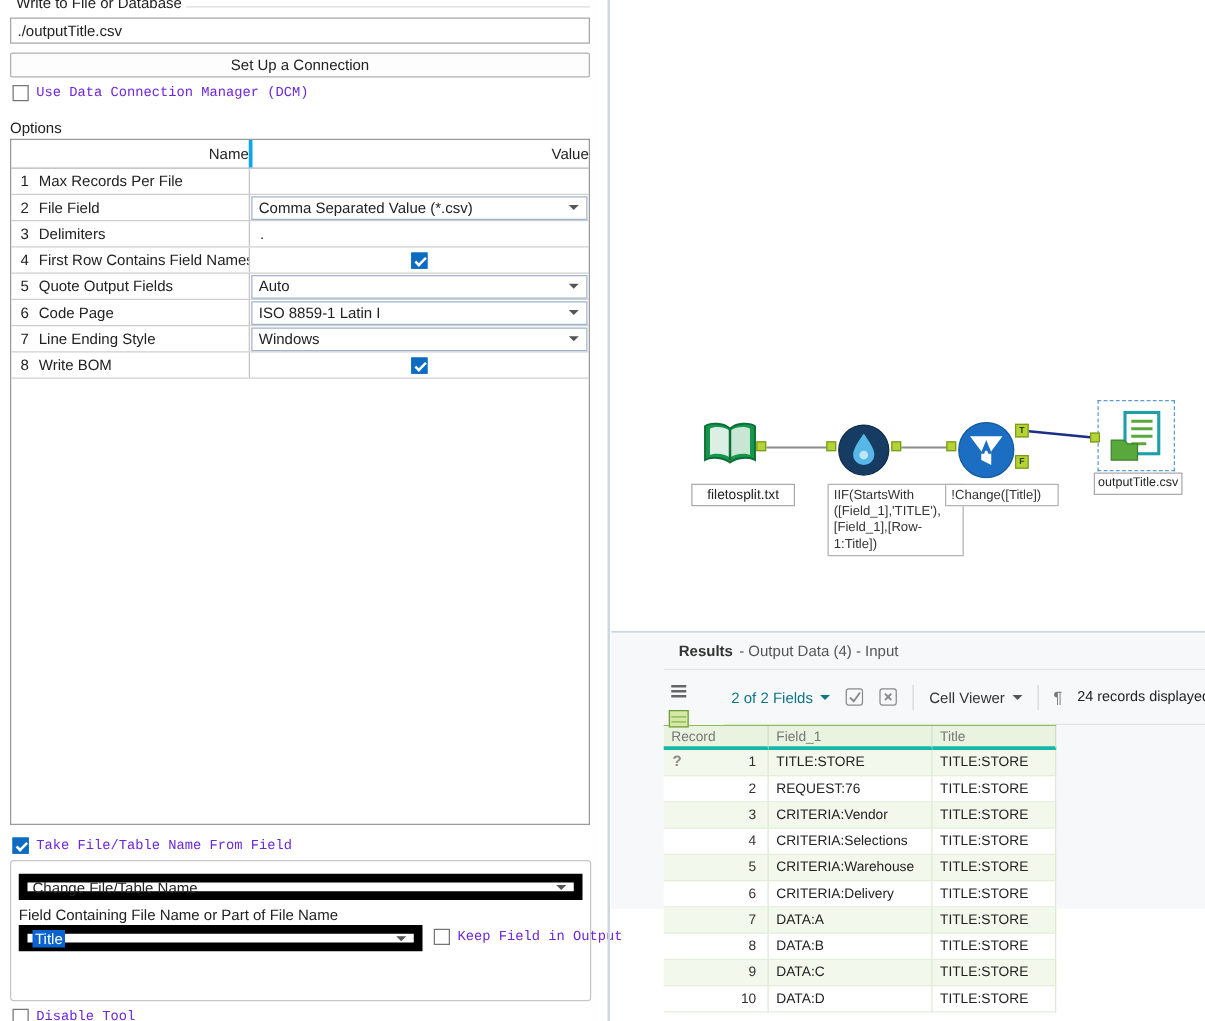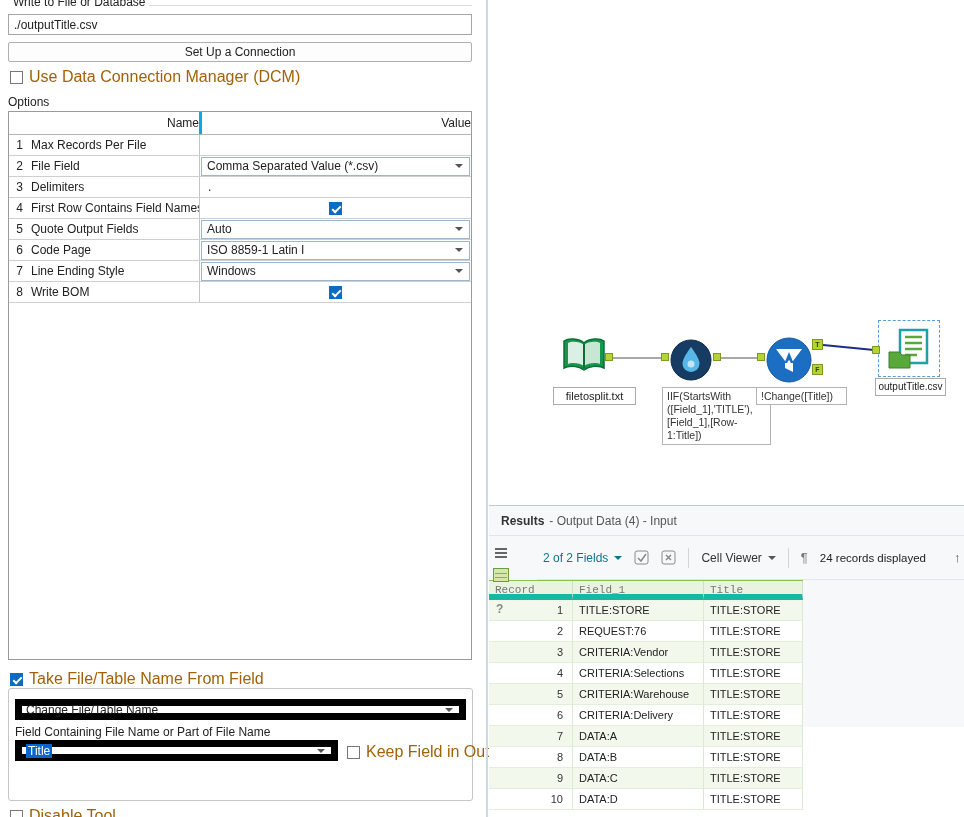--- a/index.html
+++ b/index.html
@@ -7,21 +7,21 @@
   body { font-family:"Liberation Sans", sans-serif; }
   #root { position:relative; width:964px; height:817px; background:#fff; overflow:hidden; font-size:12px; color:#222; }
 
   
   .config { position:absolute; left:0; top:0; width:487px; height:817px; background:#fff; }
   .write-label { position:absolute; left:10px; top:-5px; font-size:12px; color:#222; background:#fff; padding:0 3px; z-index:2; }
   .legend-line { position:absolute; left:140px; top:5px; width:332px; height:1px; background:#dcdcdc; }
   .path-input { position:absolute; left:8px; top:14px; width:464px; height:21px; border:1px solid #a6a6a6; padding:0 5px; font-size:12px; font-family:"Liberation Sans",sans-serif; color:#222; }
   .setup-btn { position:absolute; left:8px; top:42px; width:464px; height:20px; border:1px solid #b0b0b0; border-radius:2px; background:#fdfdfd; font-size:12px; font-family:"Liberation Sans",sans-serif; color:#222; cursor:pointer; }
   .check-row { position:absolute; display:flex; align-items:center; gap:6px; }
-  .check-row .lbl { font-size:16px; color:#a16207; white-space:nowrap; }
+  .check-row .lbl { font-size:11px; color:#6d28d9; white-space:nowrap;font-family:Liberation Mono, monospace; }
   .checkbox { width:13px; height:13px; border:1px solid #767676; background:#fff; flex:0 0 auto; position:relative; }
   .checkbox.checked { background:#0d6cc1; border-color:#0d6cc1; }
   .checkbox.checked::after { content:""; position:absolute; left:4px; top:1px; width:3px; height:7px; border:solid #fff; border-width:0 2px 2px 0; transform:rotate(45deg); }
   .dcm-row { left:10px; top:68px; }
   .options-label { position:absolute; left:8px; top:95px; font-size:12px; }
 
   .options-table { position:absolute; left:8px; top:111px; width:464px; height:549px; border:1px solid #9a9a9a; background:#fff; display:flex; flex-direction:column; }
   .opt-header { display:flex; height:23px; border-bottom:1px solid #b5b5b5;text-align:right; }
   .opt-header .h-name { flex:1; padding:4px 0 0 22px; color:#222; }
   .opt-header .h-value { width:272px; border-left:3px solid #0ea5e9; padding:4px 0 0 8px; }
@@ -54,21 +54,21 @@
   .tool { position:absolute; cursor:pointer; }
   .anchor { position:absolute; width:8px; height:8px; background:#b5d334; border:1px solid #7a9a23; z-index:3; }
   .anchor.tf { width:11px; height:11px; font-size:7px; font-weight:bold; color:#2c4308; display:flex; align-items:center; justify-content:center; }
   .tool-label { position:absolute; background:#fff; border:1px solid #aaaaaa; font-size:11px; color:#222; text-align:center; line-height:16px; height:18px; overflow:hidden; white-space:nowrap; }
   .annotation { position:absolute; background:#fff; border:1px solid #b3b3b3; font-size:10.5px; color:#333; padding:2px 4px; line-height:13px; }
   .annotation.multi { white-space:pre-line; }
   .out-select { position:absolute; left:388px; top:320px; width:62px; height:57px; border:1px dashed #5b9bd5; display:flex; align-items:center; justify-content:center; }
   .out-label { left:385px; top:378px; width:71px; font-size:10px; }
 
   
-  .results { position:absolute; left:489px; top:505px; width:475px; height:222px; background:#f7f8f9; border-top:1px solid #bccbd8; }
+  .results { position:absolute; left:489px; top:505px; width:475px; height:222px; background:#f7f8f9; border-top:1px solid #bccbd8;padding-left:42px; }
   .res-header { height:30px; display:flex; align-items:center; padding-left:12px; gap:5px; border-bottom:1px solid #e2e5e8; }
   .res-title { font-weight:bold; font-size:12px; color:#333; }
   .res-sub { font-size:12px; color:#555; }
   .res-body { display:flex; height:281px; }
   .res-sidebar { width:24px; position:relative; }
   .icon-list { position:absolute; left:6px; top:12px; width:12px; height:2px; background:#666; box-shadow:0 4px 0 #666, 0 8px 0 #666; cursor:pointer; }
   .icon-table { position:absolute; left:4px; top:32px; width:16px; height:14px; border:1px solid #6f9a3d; background:#d6e8a8; cursor:pointer; }
   .icon-table::after { content:""; position:absolute; left:1px; right:1px; top:4px; height:1px; background:#86b447; box-shadow:0 4px 0 #86b447; }
   .icon-help { position:absolute; left:7px; top:66px; color:#888; font-size:12px; font-weight:bold; cursor:pointer; }
   .res-main { flex:1; display:flex; flex-direction:column; }
@@ -80,21 +80,21 @@
   .tb-icon.glyph { font-size:13px; }
   .tb-sep { width:1px; height:20px; background:#d5d5d5; }
   .records { font-size:11.5px; color:#222; white-space:nowrap; }
   .tb-spacer { flex:1; }
   .nav-arrow { font-size:13px; color:#555; cursor:pointer; padding:0 4px; }
 
   .grid { width:314px; border-top:1px solid #8cbf4d; background:#fff; }
   .g-row { display:flex; height:21px; }
   .g-row.g-head { height:19px; background:#eaf3e0; }
   .g-cell { font-size:11px; padding-top:4px; overflow:hidden; white-space:nowrap; border-right:1px solid #dcead2; border-bottom:1px solid #e4efda; }
-  .g-head .g-cell { color:#777; border-right:1px solid #cfe0c4; border-bottom:6px solid #14b8a6; padding-top:3px;font-family:Liberation Mono, monospace; }
+  .g-head .g-cell { color:#777; border-right:1px solid #cfe0c4; border-bottom:3px solid #14b8a6; padding-top:3px; }
   .c-rec { width:84px; text-align:right; padding-right:9px; color:#333; }
   .g-head .c-rec { text-align:left; padding-left:6px; }
   .c-f1 { width:131px; padding-left:6px; color:#222; }
   .c-ti { width:99px; padding-left:6px; color:#222; }
   .g-row.alt { background:#f2f8ec; }
 </style>
 </head>
 <body>
 
 <div id="root">

